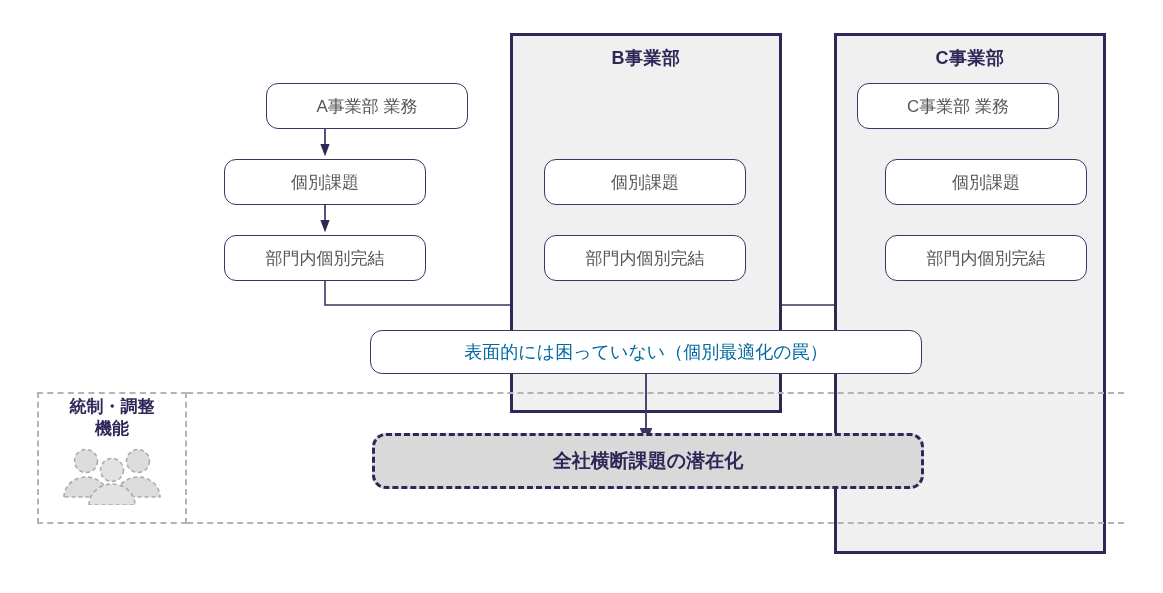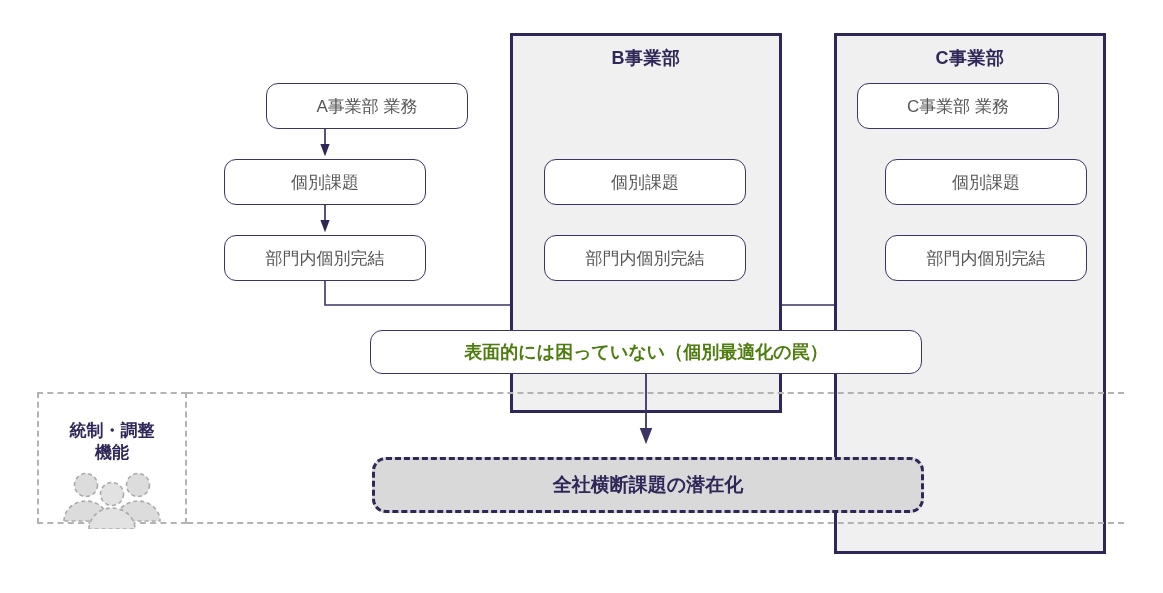--- a/index.html
+++ b/index.html
@@ -51,22 +51,22 @@
 
   
   .center-node{
     position:absolute;
     background:#ffffff;
     border:1.8px solid #3b3464;
     border-radius:12px;
     box-sizing:border-box;
     display:flex;align-items:center;justify-content:center;
     font-size:18px;
-    font-weight:bold;
-    color:#4d7c0f;
+    font-weight:normal;
+    color:#0369a1;
     z-index:6;
     white-space:nowrap;
   }
 
   
   .latent-node{
     position:absolute;
     background:#d9d9d9;
     border:3px dashed #2e2757;
     border-radius:14px;
@@ -94,21 +94,21 @@
     position:absolute;
     border:2.5px dashed #b3b3b3;
     background:#ffffff;
     box-sizing:border-box;
     z-index:7;
     display:flex;
     flex-direction:column;
     align-items:center;
   }
   .gov-label{
-    margin-top:26px;
+    margin-top:2px;
     text-align:center;
     font-size:17px;
     font-weight:bold;
     color:#2e2757;
     line-height:1.32;
   }
   .gov-icon{margin-top:6px;}
 </style>
 </head>
 <body>
@@ -187,21 +187,21 @@
     <defs>
       <marker id="arrowDown" markerWidth="9" markerHeight="9" refX="4.5" refY="4.5" orient="auto" markerUnits="strokeWidth">
         <path d="M0,1 L9,4.5 L0,8 z" fill="#3b3464"></path>
       </marker>
     </defs>
     <g>
       <line x1="646" y1="374" x2="646" y2="436" stroke="#3b3464" stroke-width="1.8" marker-end="url(#arrowDown)"></line>
     </g>
   </svg>
 
-  <div class="latent-node" style="left:372px;top:433px;width:552px;height:56px;margin-top:24px;">全社横断課題の潜在化</div>
+  <div class="latent-node" style="left:372px;top:433px;width:552px;height:56px;">全社横断課題の潜在化</div>
 
   <div class="gov-box" style="left:37px;top:392px;width:150px;height:132px;">
     <div class="gov-label">
       <div>統制・調整</div>
       <div>機能</div>
     </div>
     <div class="gov-icon">
       <svg width="104" height="58" viewBox="0 0 104 58" xmlns="http://www.w3.org/2000/svg">
 
         <circle cx="26" cy="14" r="11.5" fill="#dcdcdc" stroke="#aaaaaa" stroke-width="1.6" stroke-dasharray="4 3"></circle>

